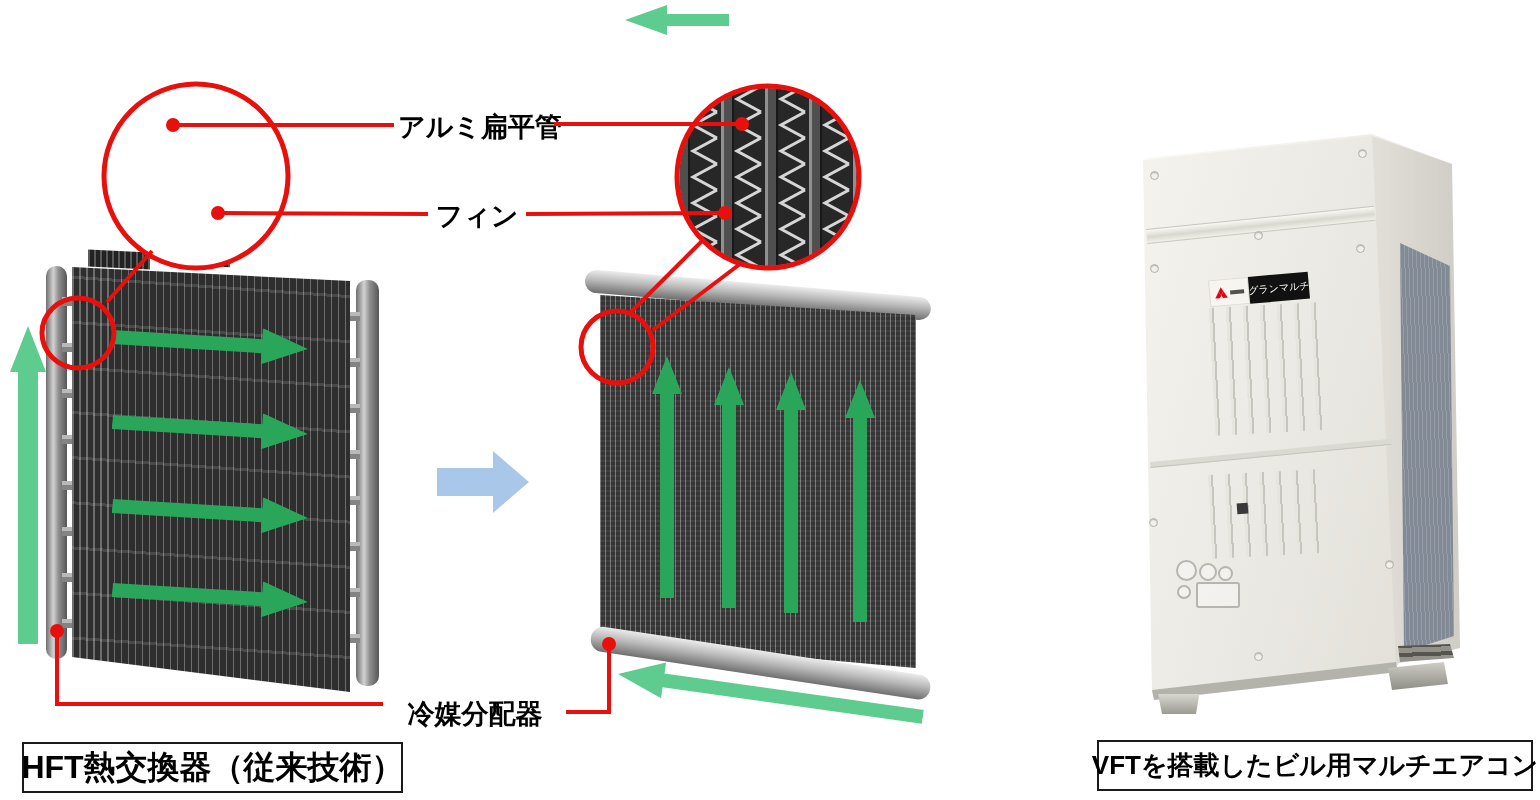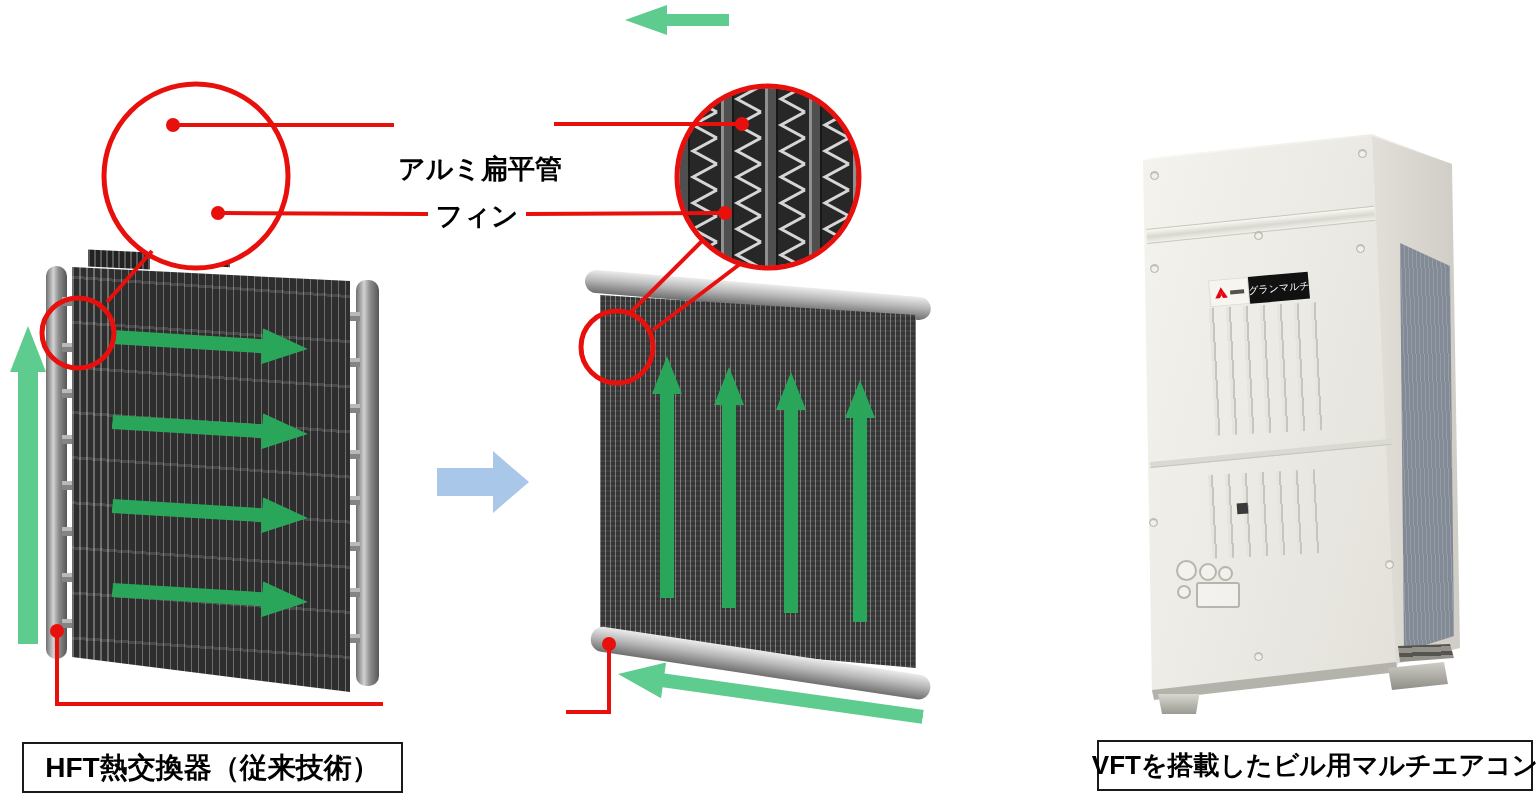--- a/index.html
+++ b/index.html
@@ -140,24 +140,25 @@
     <div class="screw" style="left:1385px;top:560px;"></div>
     <div class="screw" style="left:1254px;top:652px;"></div>
 
     <div class="poly" style="left:1152px;top:662px;width:248px;height:40px;background:#b4b3ab;
                 clip-path:polygon(0 28px,244px 0,246px 10px,2px 38px);"></div>
     <div class="poly" style="left:1158px;top:694px;width:42px;height:20px;background:linear-gradient(180deg,#d8d7cf,#9c9b93);clip-path:polygon(0 0,42px -4px,38px 20px,4px 20px);"></div>
     <div class="poly" style="left:1388px;top:662px;width:60px;height:28px;background:linear-gradient(180deg,#cfcdc5,#8f8e86);clip-path:polygon(0 6px,56px 0,60px 22px,4px 28px);"></div>
     <div class="poly" style="left:1398px;top:644px;width:56px;height:18px;background:repeating-linear-gradient(178deg,#56544f 0 4px,#93918a 4px 9px);clip-path:polygon(0 2px,52px 0,56px 14px,2px 18px);"></div>
   </div>
 
-  <div class="label-txt" style="left:398px;top:109px;width:152px;margin-top:42px;">アルミ扁平管</div>
+  <div class="label-txt" style="left:398px;top:109px;width:152px;">アルミ扁平管</div>
   <div class="label-txt" style="left:432px;top:198px;width:90px;">フィン</div>
-
-  <div class="caption" style="left:22px;top:742px;width:377px;height:47px;font-size:28px;">
+  <div class="label-txt" style="left:400px;top:696px;width:150px;">冷媒分配器</div>
+
+  <div class="caption" style="left:22px;top:742px;width:377px;height:47px;font-size:32px;">
     <span>HFT熱交換器（従来技術）</span>
   </div>
   <div class="caption" style="left:1097px;top:740px;width:432px;height:47px;font-size:26px;text-align:center;">
     <span>VFTを搭載したビル用マルチエアコン</span>
   </div>
 
   <svg class="abs" style="left:677px;top:86px;" width="182" height="182" viewBox="0 0 182 182">
     <defs>
       <clipPath id="magclip">
           <circle cx="91" cy="91" r="89"></circle>

